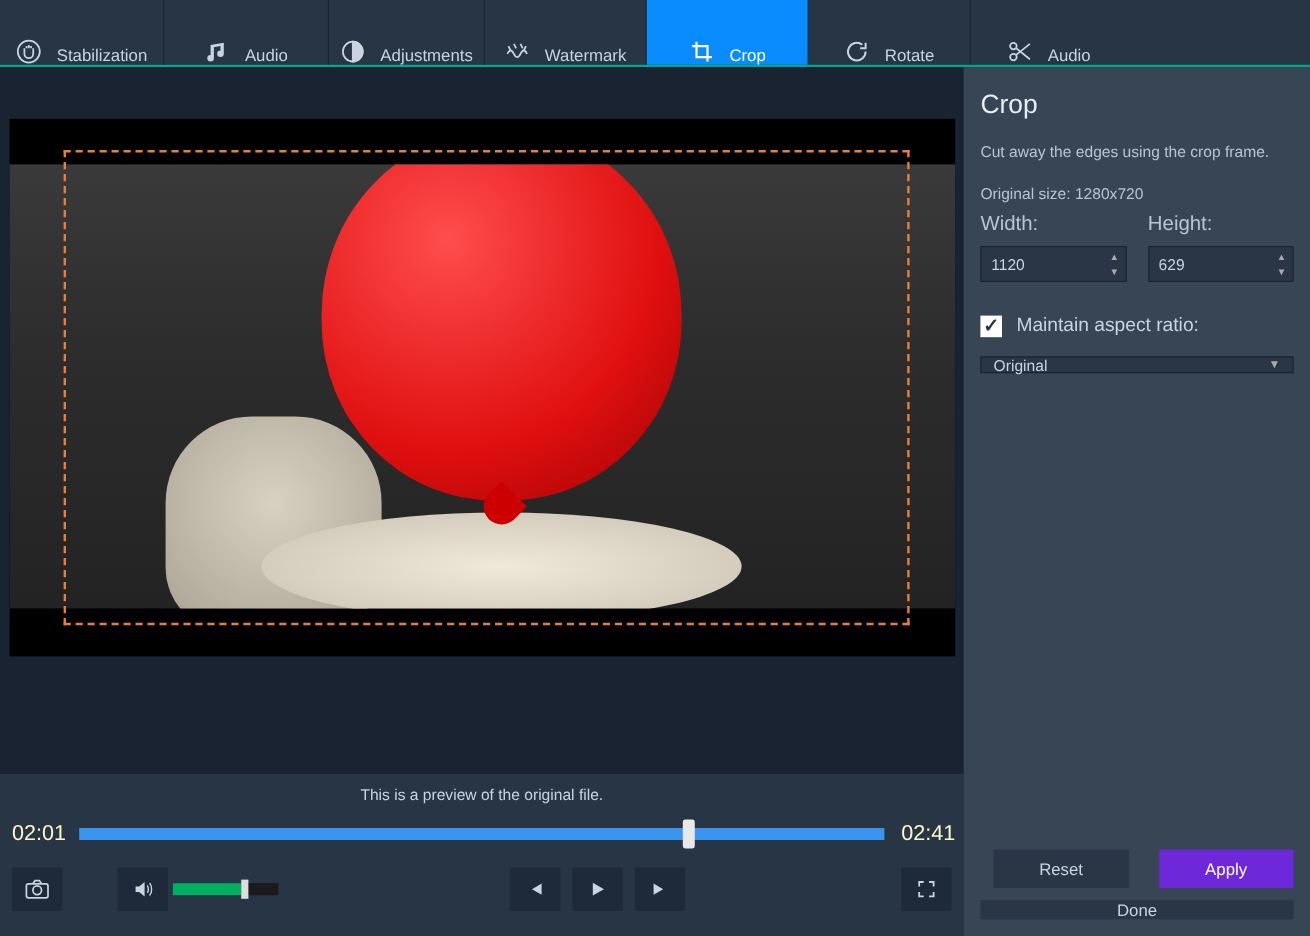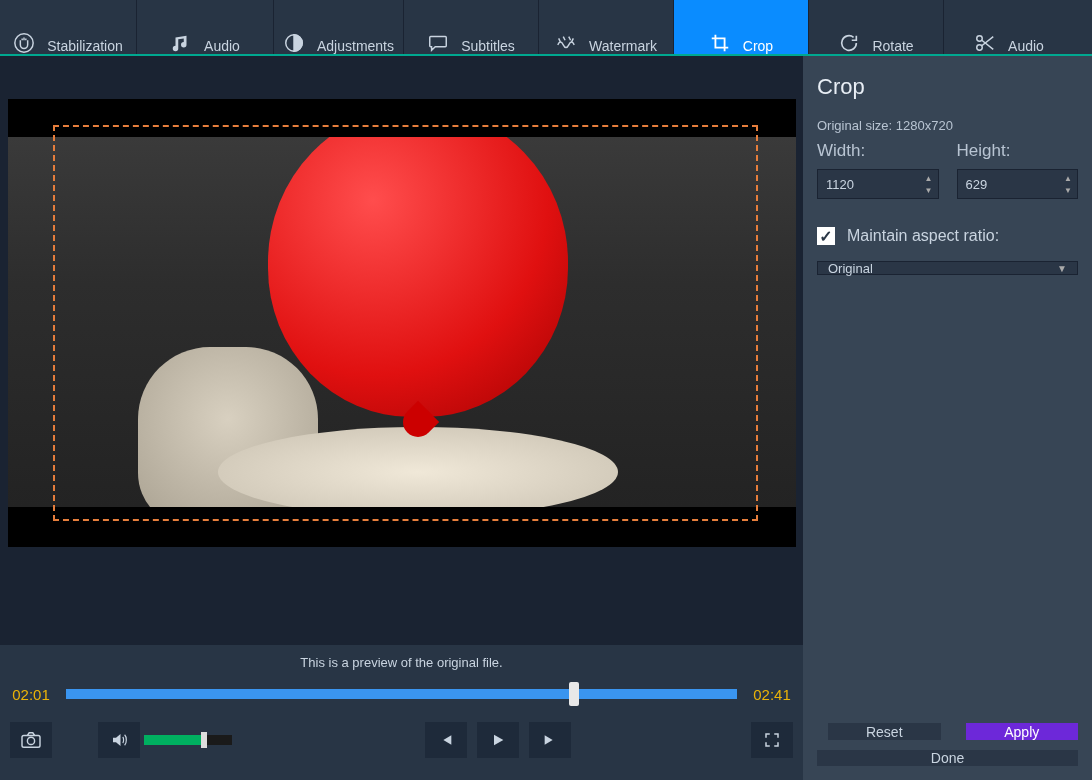--- a/index.html
+++ b/index.html
@@ -25,21 +25,21 @@
 .video-scene { position:absolute; left:0; top:38px; width:100%; height:370px; background:linear-gradient(to bottom,#3a3a3a 0%,#2d2d2d 40%,#232323 100%); overflow:hidden; }
 .balloon { position:absolute; left:260px; top:-30px; width:300px; height:310px; background:radial-gradient(circle at 35% 30%,#ff4d4d,#e01010 60%,#a00000); border-radius:50% 50% 48% 48%; }
 .balloon-tie { position:absolute; left:395px; top:270px; width:30px; height:30px; background:#c00; border-radius:0 0 50% 50%; transform:rotate(45deg); }
 .ruff { position:absolute; left:210px; top:290px; width:400px; height:90px; background:radial-gradient(ellipse at center,#f0e8d8,#c8c0b0); border-radius:50%; }
 .figure { position:absolute; left:130px; top:210px; width:180px; height:180px; background:radial-gradient(circle at 50% 40%,#d8d0c0,#a8a090); border-radius:40% 40% 30% 30%; }
 
 
 .bottom { height:135px; background:#283545; padding:10px 10px 0 10px; }
 .preview-label { text-align:center; font-size:13px; color:#c9d4e0; margin-bottom:14px; }
 .timeline-row { display:flex; align-items:center; gap:14px; margin-bottom:18px; }
-.time-label { font-size:15px; color:#eab308; width:42px; text-align:center; }
+.time-label { font-size:18px; color:#fef9c3; width:42px; text-align:center; }
 .timeline { flex:1; height:20px; position:relative; }
 .track { position:absolute; top:5px; height:10px; width:100%; background:#3a95f0; }
 .playhead { position:absolute; top:-2px; width:10px; height:24px; background:#e8e8e8; border-radius:2px; }
 .ctrl-row { display:flex; align-items:center; gap:8px; }
 .icon-btn { width:42px; height:36px; background:#1e2a3a; display:flex; align-items:center; justify-content:center; cursor:pointer; }
 .vol-slider { width:88px; height:10px; background:#1a1a1a; position:relative; margin-left:-4px; }
 .vol-fill { height:100%; background:#00b060; }
 .vol-thumb { position:absolute; top:-3px; width:6px; height:16px; background:#ddd; }
 .play-group { display:flex; gap:10px; margin-left:185px; }
 .spacer { flex:1; }
@@ -57,21 +57,21 @@
 .spinner span { flex:1; display:flex; align-items:center; justify-content:center; font-size:8px; color:#aaa; cursor:pointer; }
 .check-row { display:flex; align-items:center; gap:12px; margin:20px 0 16px 0; }
 .checkbox { width:18px; height:18px; background:#fff; display:flex; align-items:center; justify-content:center; color:#2a3646; font-weight:bold; cursor:pointer; }
 .check-label { font-size:16px; }
 .select-wrap { position:relative; height:14px; background:#2a3646; border:1px solid #1a2332; display:flex; align-items:center; padding:0 10px; cursor:pointer; }
 .select-label { font-size:13px; flex:1; }
 .select-arrow { font-size:10px; color:#aaa; }
 
 .panel-buttons { margin-top:auto; }
 .btn-row { display:flex; gap:14px; margin-bottom:10px; }
-.btn { flex:1; height:17px; display:flex; align-items:center; justify-content:center; font-size:14px; cursor:pointer;margin-left:11px; }
+.btn { flex:1; height:32px; display:flex; align-items:center; justify-content:center; font-size:14px; cursor:pointer;margin-left:11px; }
 .btn-reset { background:#2a3646; color:#c9d4e0; }
 .btn-apply { background:#6d28d9; color:#fff; }
 .btn-done { background:#2a3646; color:#c9d4e0; width:100%; height:16px; display:flex; align-items:center; justify-content:center; font-size:14px; cursor:pointer; }
 
 svg { display:block; }
 </style>
 </head>
 <body>
 
 <div class="toolbar">
@@ -93,28 +93,20 @@
     <span>Audio</span>
   </div>
   <div class="tool-tab narrowest">
     <span class="tool-icon">
         <svg width="22" height="22" viewBox="0 0 24 24" fill="none" stroke="#c9d4e0" stroke-width="1.6">
           <circle cx="12" cy="12" r="9"></circle>
           <path d="M12 3v18a9 9 0 0 0 0-18z" fill="#c9d4e0"></path>
         </svg>
       </span>
     <span>Adjustments</span>
-  </div>
-  <div class="tool-tab narrow">
-    <span class="tool-icon">
-        <svg width="24" height="22" viewBox="0 0 24 24" fill="none" stroke="#c9d4e0" stroke-width="1.6">
-          <path d="M4 5h16a1 1 0 0 1 1 1v9a1 1 0 0 1-1 1H9l-4 4v-4H4a1 1 0 0 1-1-1V6a1 1 0 0 1 1-1z"></path>
-        </svg>
-      </span>
-    <span>Subtitles</span>
   </div>
   <div class="tool-tab narrow">
     <span class="tool-icon">
         <svg width="24" height="22" viewBox="0 0 24 24" fill="none" stroke="#c9d4e0" stroke-width="1.6">
           <path d="M3 14c2-4 4-4 6 0s4 4 6 0 4-4 6 0M4 7l2 4M9 5l2 4M15 5l2 4M20 7l-2 4"></path>
         </svg>
       </span>
     <span>Watermark</span>
   </div>
   <div class="tool-tab narrow active">
@@ -209,20 +201,21 @@
             <svg width="18" height="18" viewBox="0 0 24 24" fill="none" stroke="#c9d4e0" stroke-width="2">
               <path d="M4 9V4h5M20 9V4h-5M4 15v5h5M20 15v5h-5"></path>
             </svg>
           </div>
       </div>
     </div>
   </div>
 
   <div class="right">
     <div class="panel-title">Crop</div>
+    <div class="panel-desc">Cut away the edges using the crop frame.</div>
     <div class="panel-size">Original size: 1280x720</div>
     <div class="dims-row">
       <div class="dim-col">
         <span class="dim-label">Width:</span>
         <div class="dim-wrap">
           <input class="dim-input" value="1120" style="">
           <div class="spinner">
               <span>▲</span>
               <span>▼</span>
             </div>

